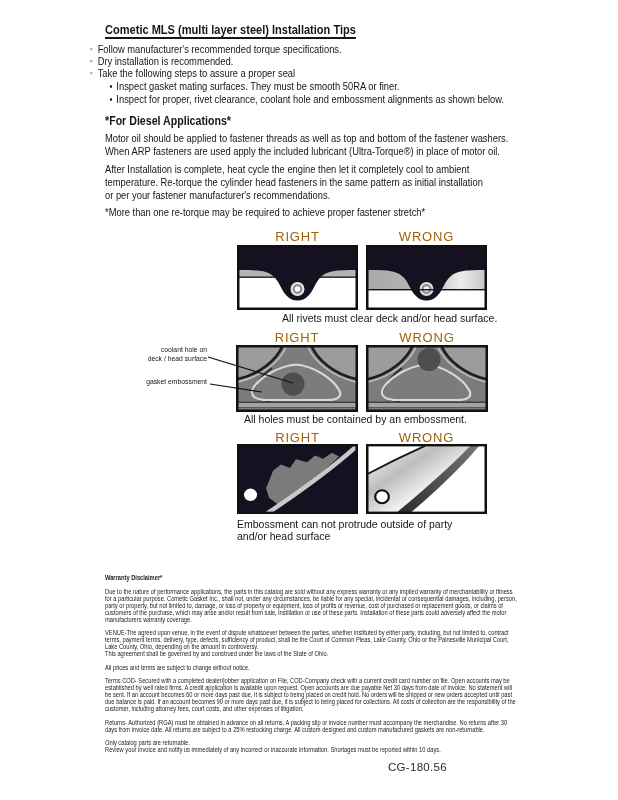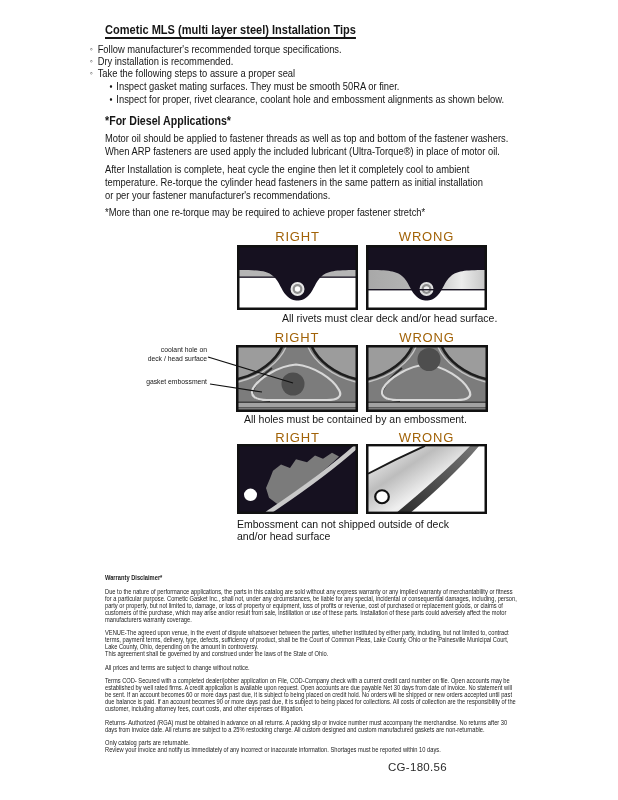--- a/index.html
+++ b/index.html
@@ -180,21 +180,21 @@
     </defs>
     <rect width="121" height="73" fill="#ffffff"></rect>
     <path d="M2,31 C22,20 42,10 59,2 L104,2 C80,28 53,52 29,73 L2,73 Z" fill="url(#g3w)"></path>
     <path d="M2,31 C22,20 42,10 59,2" fill="none" stroke="#1a1a1a" stroke-width="2"></path>
     <path d="M29,73 C53,52 80,28 104,2 L113,2 C92,28 66,53 43,73 Z" fill="url(#g3d)"></path>
     <circle cx="16" cy="55" r="6.8" fill="#ffffff" stroke="#111" stroke-width="2.2"></circle>
     <rect x="1.25" y="1.25" width="118.5" height="70.5" fill="none" stroke="#111" stroke-width="2.5"></rect>
   </svg>
 
   <div class="abs caption" style="left:237px;top:518px;">
-    <div class="nowrap">Embossment can not shipped outside of deck</div>
+    <div class="nowrap">Embossment can not protrude outside of party</div>
     <div class="nowrap">and/or head surface</div>
   </div>
 
   <div class="abs legal">
     <p class="lh">Warranty Disclaimer*</p>
     <p>Due to the nature of performance applications, the parts in this catalog are sold without any express warranty or any implied warranty of merchantability or fitness for a particular purpose.  Cometic Gasket Inc., shall not, under any circumstances, be liable for any special, incidental or consequential damages, including, person, party or property, but not limited to, damage, or loss of property or equipment, loss of profits or revenue, cost of purchased or replacement goods, or claims of customers of the purchase, which may arise and/or result from sale, instillation or use of these parts.  Installation of these parts could adversely affect the motor manufacturers warranty coverage.</p>
     <p class="joined">VENUE-The agreed upon venue, in the event of dispute whatsoever between the parties, whether instituted by either party, including, but not limited to, contract terms, payment terms, delivery, type, defects, sufficiency of product, shall be the Court of Common Pleas, Lake County, Ohio or the Painesville Municipal Court, Lake County, Ohio, depending on the amount in controversy.</p>
     <p class="tail">This agreement shall be governed by and construed under the laws of the State of Ohio.</p>
     <p>All prices and terms are subject to change without notice.</p>
     <p>Terms COD- Secured with a completed dealer/jobber application on File, COD-Company check with a current credit card number on file.  Open accounts may be established by well rated firms.  A credit application is available upon request.  Open accounts are due payable Net 30 days from date of invoice.  No statement will be sent.  If an account becomes 60 or more days past due, it is subject to being placed on credit hold.  No orders will be shipped or new orders accepted until past due balance is paid.  If an account becomes 90 or more days past due, it is subject to being placed for collections.  All costs of collection are the responsibility of the customer, including attorney fees, court costs, and other expenses of litigation.</p>

